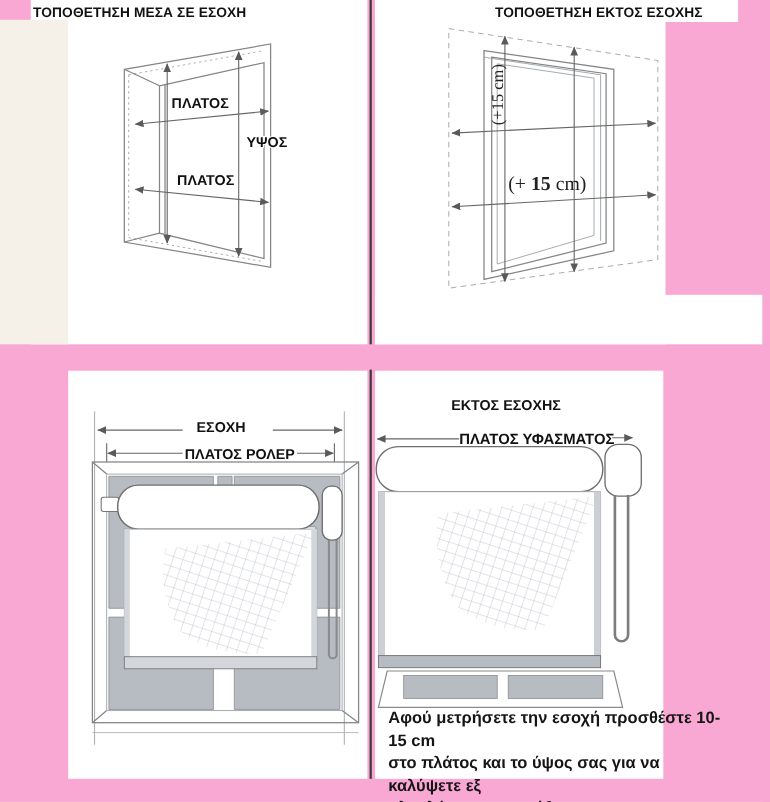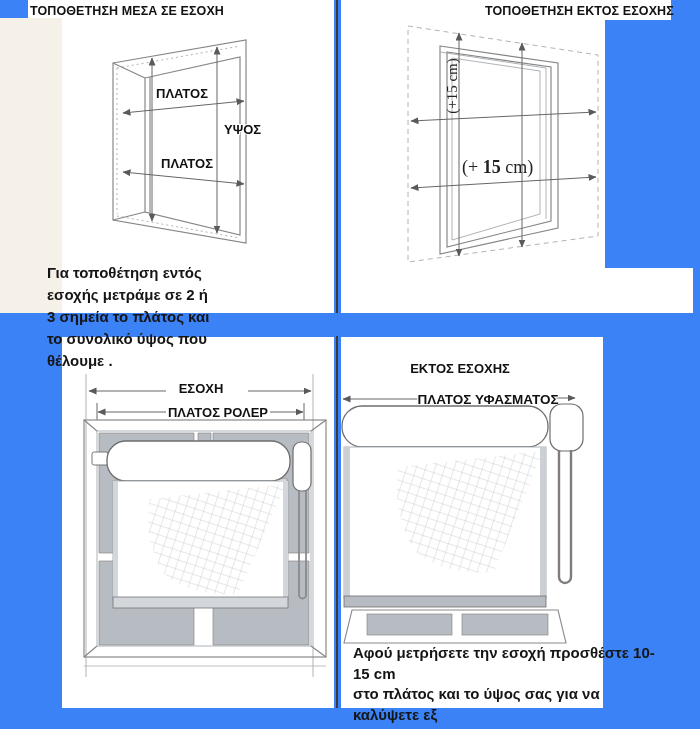--- a/index.html
+++ b/index.html
@@ -1,17 +1,17 @@
 <!DOCTYPE html>
 <html><head>
 <meta charset="utf-8">
 <style>
   html,body{margin:0;padding:0}
   body{background:#f5f0e8;font-family:"Liberation Sans",sans-serif}
-  #stage{position:relative;width:700px;height:729px;overflow:hidden;background:#3b82f6}
+  #stage{position:relative;width:700px;height:729px;overflow:hidden;background:#f9a8d4}
   .panel{position:absolute;background:#ffffff}
   .cream{position:absolute;background:#f5f0e8}
   .divider{position:absolute;left:336px;width:2px;background:#3a3a3a}
   .title{position:absolute;font-weight:bold;font-size:12.5px;color:#111;white-space:nowrap;letter-spacing:.1px}
   .caption{position:absolute;font-weight:bold;font-size:15px;color:#151515;white-space:pre-wrap;line-height:22px}
   .caption.br{line-height:20.5px}
   svg{position:absolute;display:block}
   svg text{font-family:"Liberation Sans",sans-serif;font-weight:bold;fill:#111;paint-order:stroke;stroke:#ffffff;stroke-width:2px}
   svg text.serif{font-family:"Liberation Serif",serif;font-weight:normal;fill:#222;stroke-width:0}
   .ln{stroke:#666;stroke-width:1;fill:none}
@@ -28,21 +28,21 @@
   <div class="panel" style="left:341px;top:0;width:330px;height:20px"></div>
   <div class="panel" style="left:341px;top:268px;width:352px;height:45px"></div>
   <div class="panel" style="left:62px;top:337px;width:272px;height:371px"></div>
   <div class="panel" style="left:341px;top:337px;width:262px;height:371px"></div>
   <div class="cream" style="left:0;top:18px;width:62px;height:295px"></div>
 
   <div class="divider" style="top:0;height:313px"></div>
   <div class="divider" style="top:336px;height:372px"></div>
 
   <div class="title" style="left:30px;top:4px">ΤΟΠΟΘΕΤΗΣΗ ΜΕΣΑ ΣΕ ΕΣΟΧΗ</div>
-  <div class="title" style="left:485px;top:4px">ΤΟΠΟΘΕΤΗΣΗ ΕΚΤΟΣ ΕΣΟΧΗΣ</div>
+  <div class="title" style="left:450px;top:4px">ΤΟΠΟΘΕΤΗΣΗ ΕΚΤΟΣ ΕΣΟΧΗΣ</div>
 
   <svg style="left:62px;top:18px" width="272" height="300" viewBox="62 18 272 300">
     <defs>
       <marker id="a1e" markerWidth="9" markerHeight="8" refX="7.5" refY="3.5" orient="auto" markerUnits="userSpaceOnUse">
           <path d="M0,0 L8,3.5 L0,7 Z" fill="#5a5a5a"></path>
         </marker>
       <marker id="a1s" markerWidth="9" markerHeight="8" refX="7.5" refY="3.5" orient="auto-start-reverse" markerUnits="userSpaceOnUse">
           <path d="M0,0 L8,3.5 L0,7 Z" fill="#5a5a5a"></path>
         </marker>
     </defs>
@@ -73,25 +73,20 @@
     <path class="frame" d="M447,52 L551,67 L551,221 L447,247 Z" fill="#ffffff"></path>
     <path class="thin" d="M546,68 L546,219 M440,52 L546,68 M452,58 L540,71 L540,214 L452,240 Z"></path>
     <line class="ln" x1="459" y1="33" x2="459" y2="256" marker-start="url(#a2s)" marker-end="url(#a2e)"></line>
     <line class="ln" x1="522" y1="43" x2="522" y2="247" marker-start="url(#a2s)" marker-end="url(#a2e)"></line>
     <line class="ln" x1="411" y1="121" x2="596" y2="112" marker-start="url(#a2s)" marker-end="url(#a2e)"></line>
     <line class="ln" x1="411" y1="188" x2="596" y2="177" marker-start="url(#a2s)" marker-end="url(#a2e)"></line>
     <text class="serif" font-size="15" text-anchor="middle" transform="rotate(-90 453 86)" x="453" y="90">(+15 cm)</text>
     <text class="serif" font-size="18" x="462" y="173"><tspan>(+ </tspan><tspan font-weight="bold">15</tspan><tspan> cm)</tspan></text>
   </svg>
 
-  <div class="caption" style="left:47px;top:262px;width:190px">Για τοποθέτηση εντός
-εσοχής μετράμε σε 2 ή
-3 σημεία το πλάτος και
-το συνολικό ύψος που
-θέλουμε .</div>
 
   <svg style="left:62px;top:337px" width="272" height="371" viewBox="62 337 272 371">
     <defs>
       <marker id="a3e" markerWidth="9" markerHeight="8" refX="7.5" refY="3.5" orient="auto" markerUnits="userSpaceOnUse">
           <path d="M0,0 L8,3.5 L0,7 Z" fill="#5a5a5a"></path>
         </marker>
       <marker id="a3s" markerWidth="9" markerHeight="8" refX="7.5" refY="3.5" orient="auto-start-reverse" markerUnits="userSpaceOnUse">
           <path d="M0,0 L8,3.5 L0,7 Z" fill="#5a5a5a"></path>
         </marker>
       <pattern id="meshbl" width="9" height="9" patternUnits="userSpaceOnUse" patternTransform="rotate(18)">

